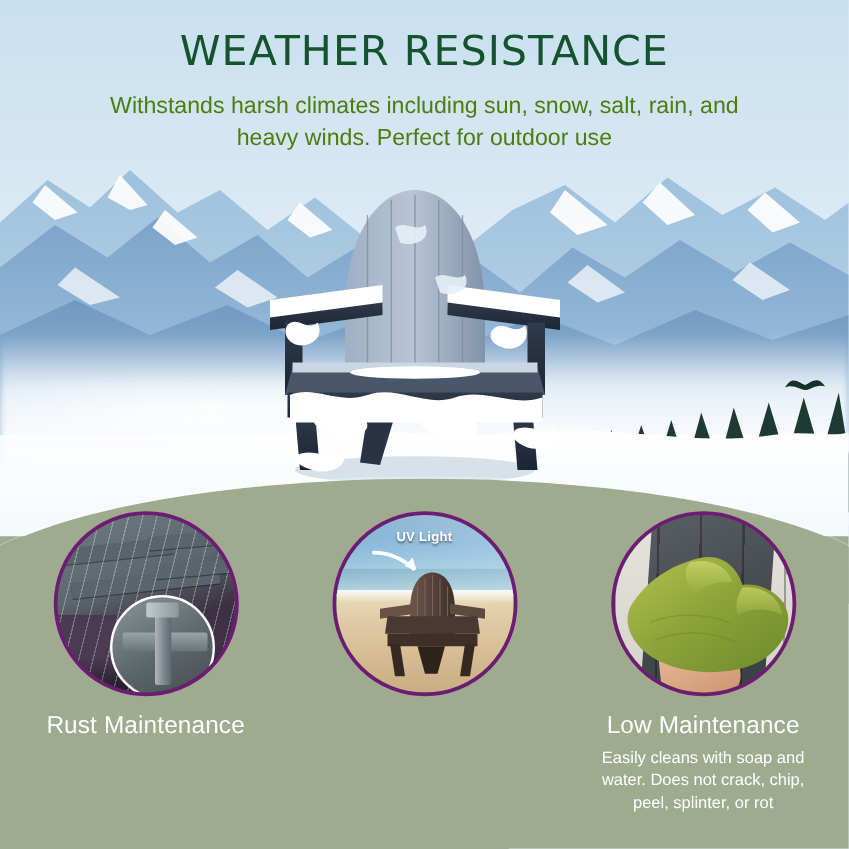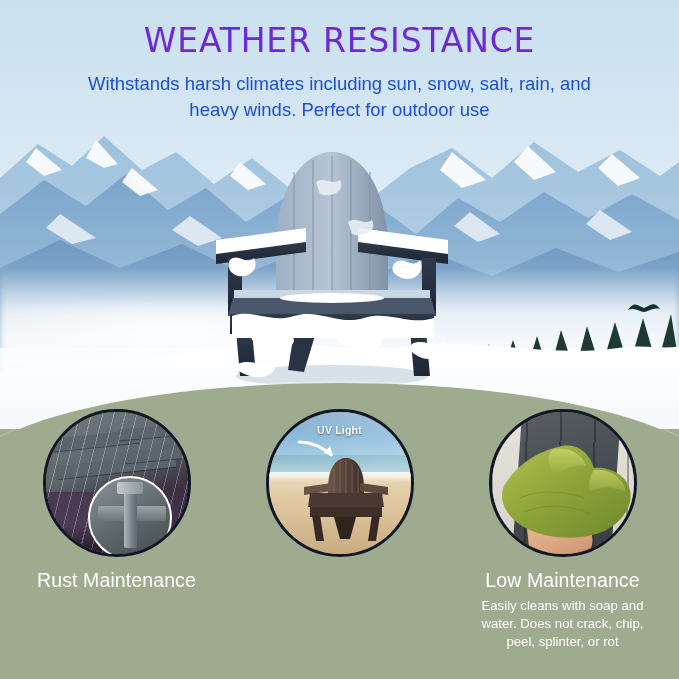--- a/index.html
+++ b/index.html
@@ -40,26 +40,26 @@
   .treeline svg{display:block;}
   .bird{position:absolute;right:18px;top:296px;width:34px;height:22px;}
 
   
   .hero-chair{position:absolute;left:198px;top:148px;width:268px;height:240px;}
   .hero-chair svg{display:block;}
 
   
   .header{position:absolute;left:0;top:24px;width:679px;text-align:center;z-index:6;}
   .title{
-    font-size:33px;font-weight:400;letter-spacing:.8px;color:#6d28d9;
+    font-size:33px;font-weight:400;letter-spacing:.8px;color:#14532d;
     margin:0 0 12px 0;line-height:1.05;
     font-family:"DejaVu Sans","Liberation Sans",sans-serif;
   }
   .subtitle{
-    font-size:18.5px;color:#1d4ed8;line-height:1.42;margin:0;font-weight:400;
+    font-size:18.5px;color:#4d7c0f;line-height:1.42;margin:0;font-weight:400;
     padding:0 88px;
   }
 
   
   .sage{
     position:absolute;left:0;bottom:0;width:679px;height:250px;
     background:#9fab8f;z-index:3;
   }
   .sage-top{
     position:absolute;left:-6%;top:-46px;width:112%;height:100px;
@@ -71,21 +71,21 @@
     border-top:2px solid rgba(255,255,255,.28);
     box-sizing:border-box;z-index:4;pointer-events:none;
   }
 
   
   .features{position:absolute;left:0;bottom:0;width:679px;height:270px;z-index:6;
     display:flex;justify-content:center;align-items:flex-start;gap:18px;padding-top:0;}
   .feature{width:205px;display:flex;flex-direction:column;align-items:center;}
   .badge{
     position:relative;width:148px;height:148px;border-radius:50%;
-    border:3px solid #0f172a;overflow:hidden;background:#a16207;
+    border:3px solid #701a75;overflow:hidden;background:#15803d;
     box-sizing:border-box;
   }
   .feature-title{
     color:#ffffff;font-size:19.5px;font-weight:400;margin:12px 0 5px;
     text-align:center;letter-spacing:.1px;
   }
   .feature-desc{
     color:#ffffff;font-size:13.2px;line-height:1.35;text-align:center;
     margin:0;padding:0 6px;
   }

